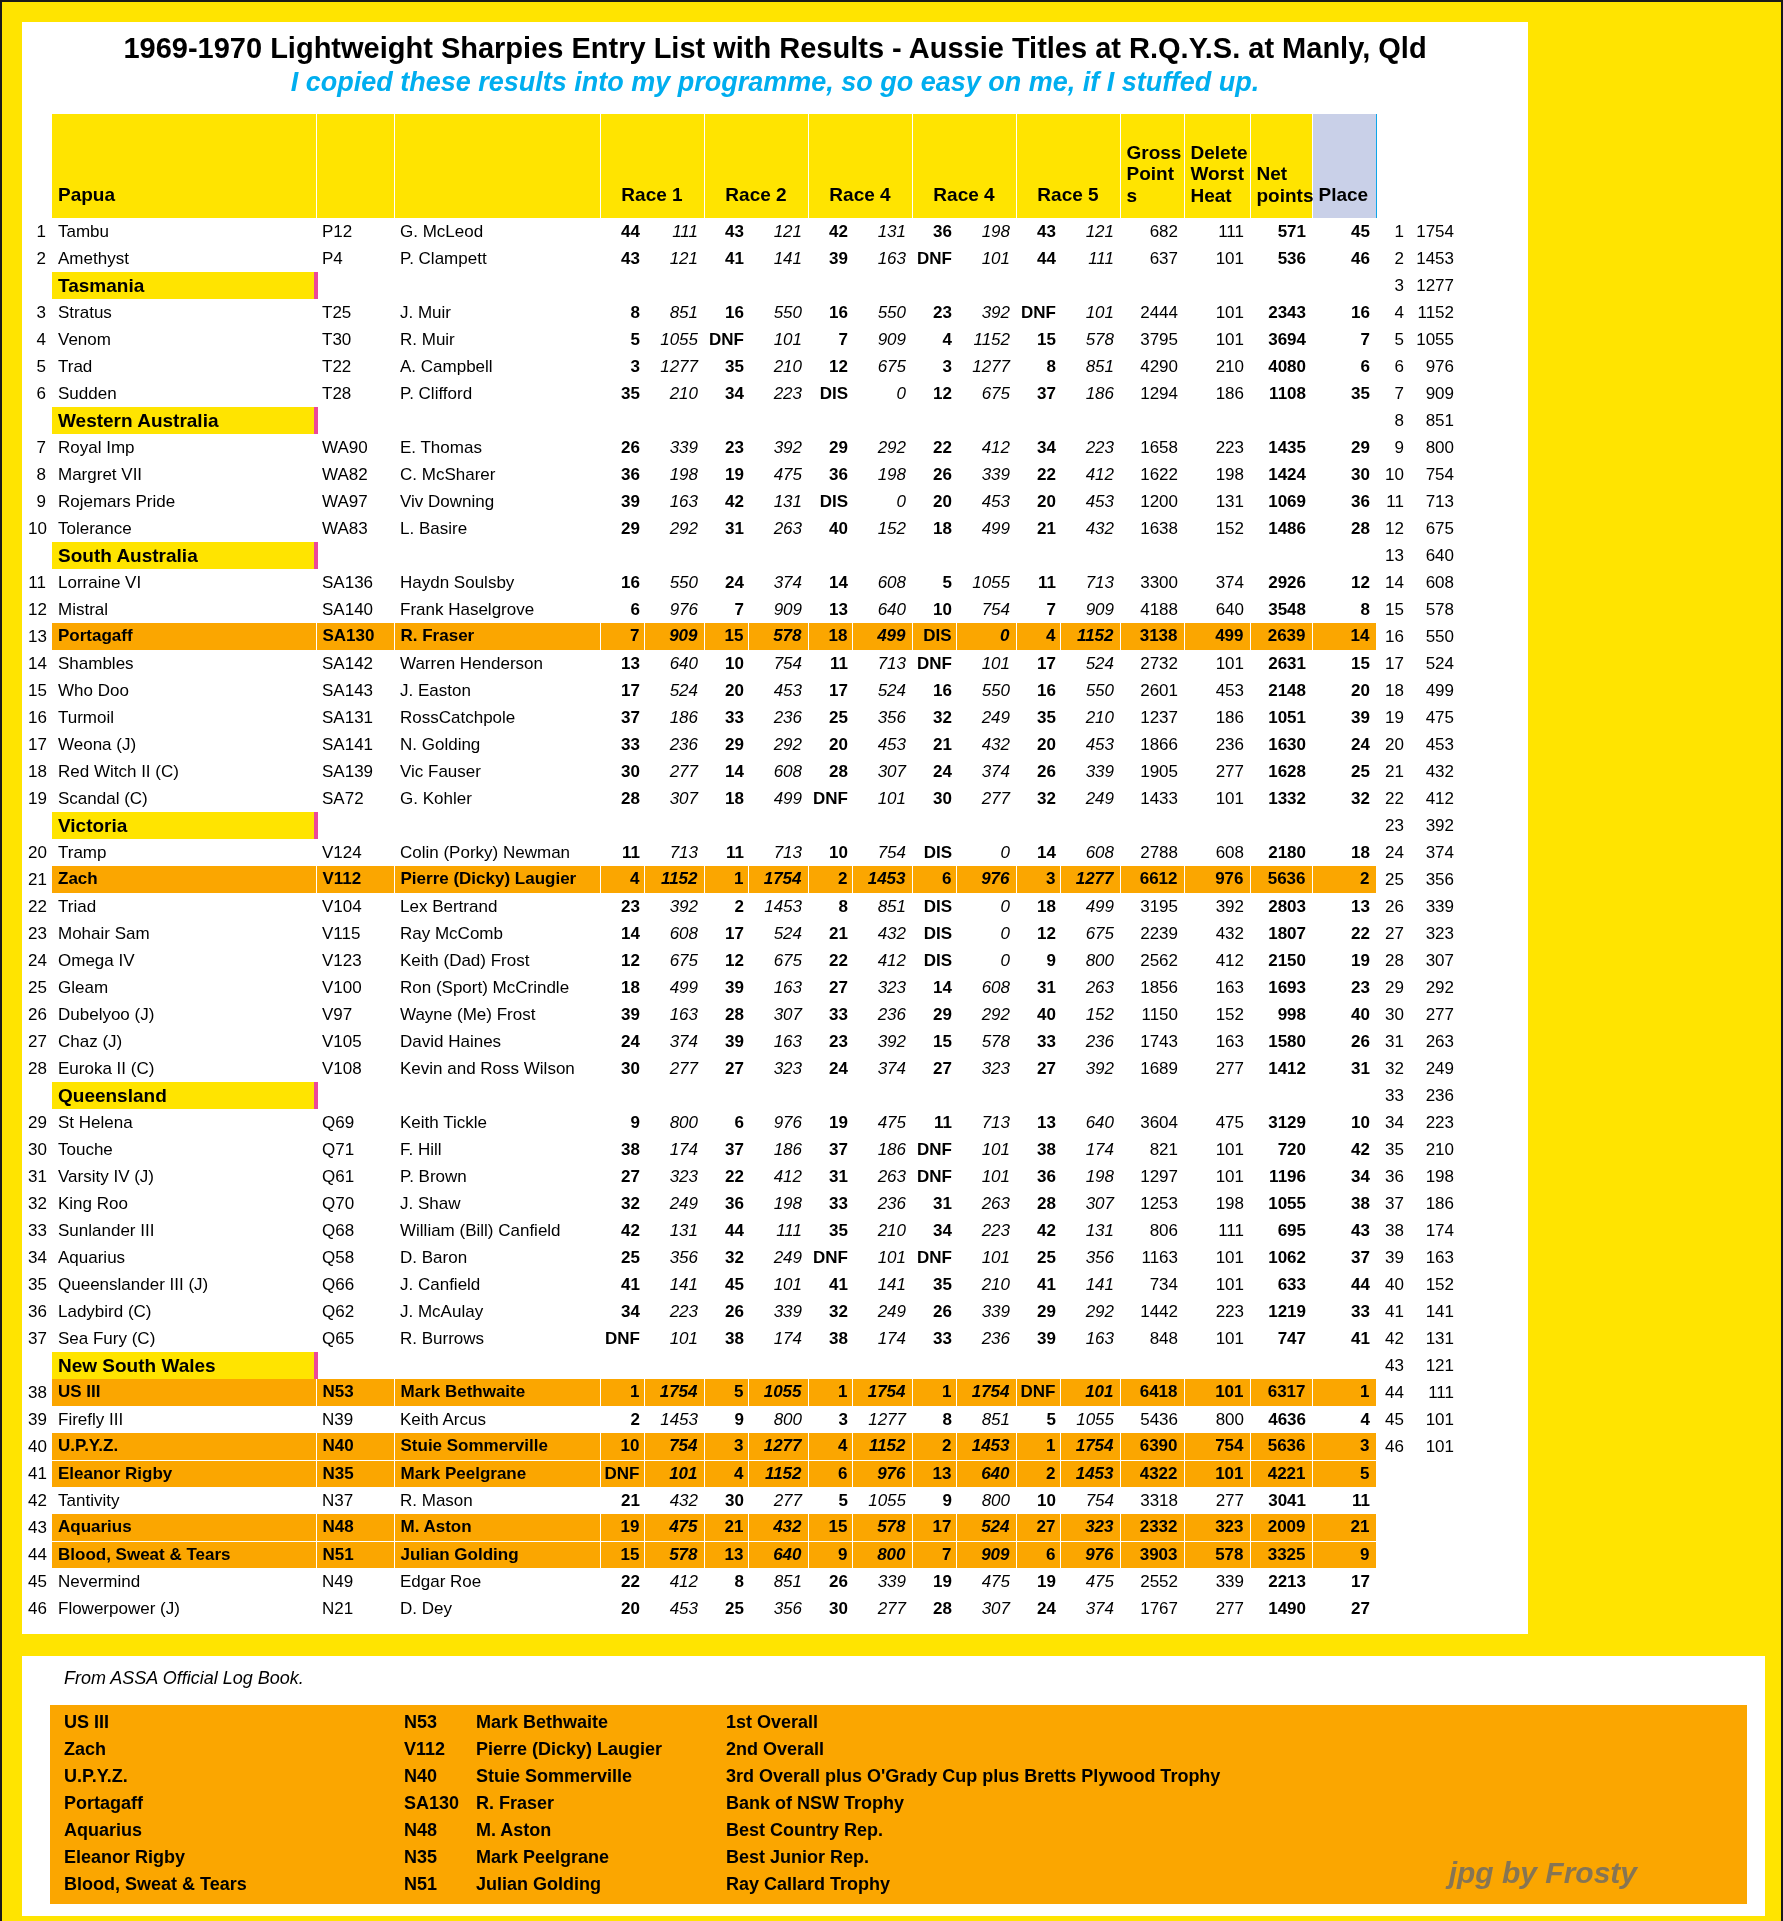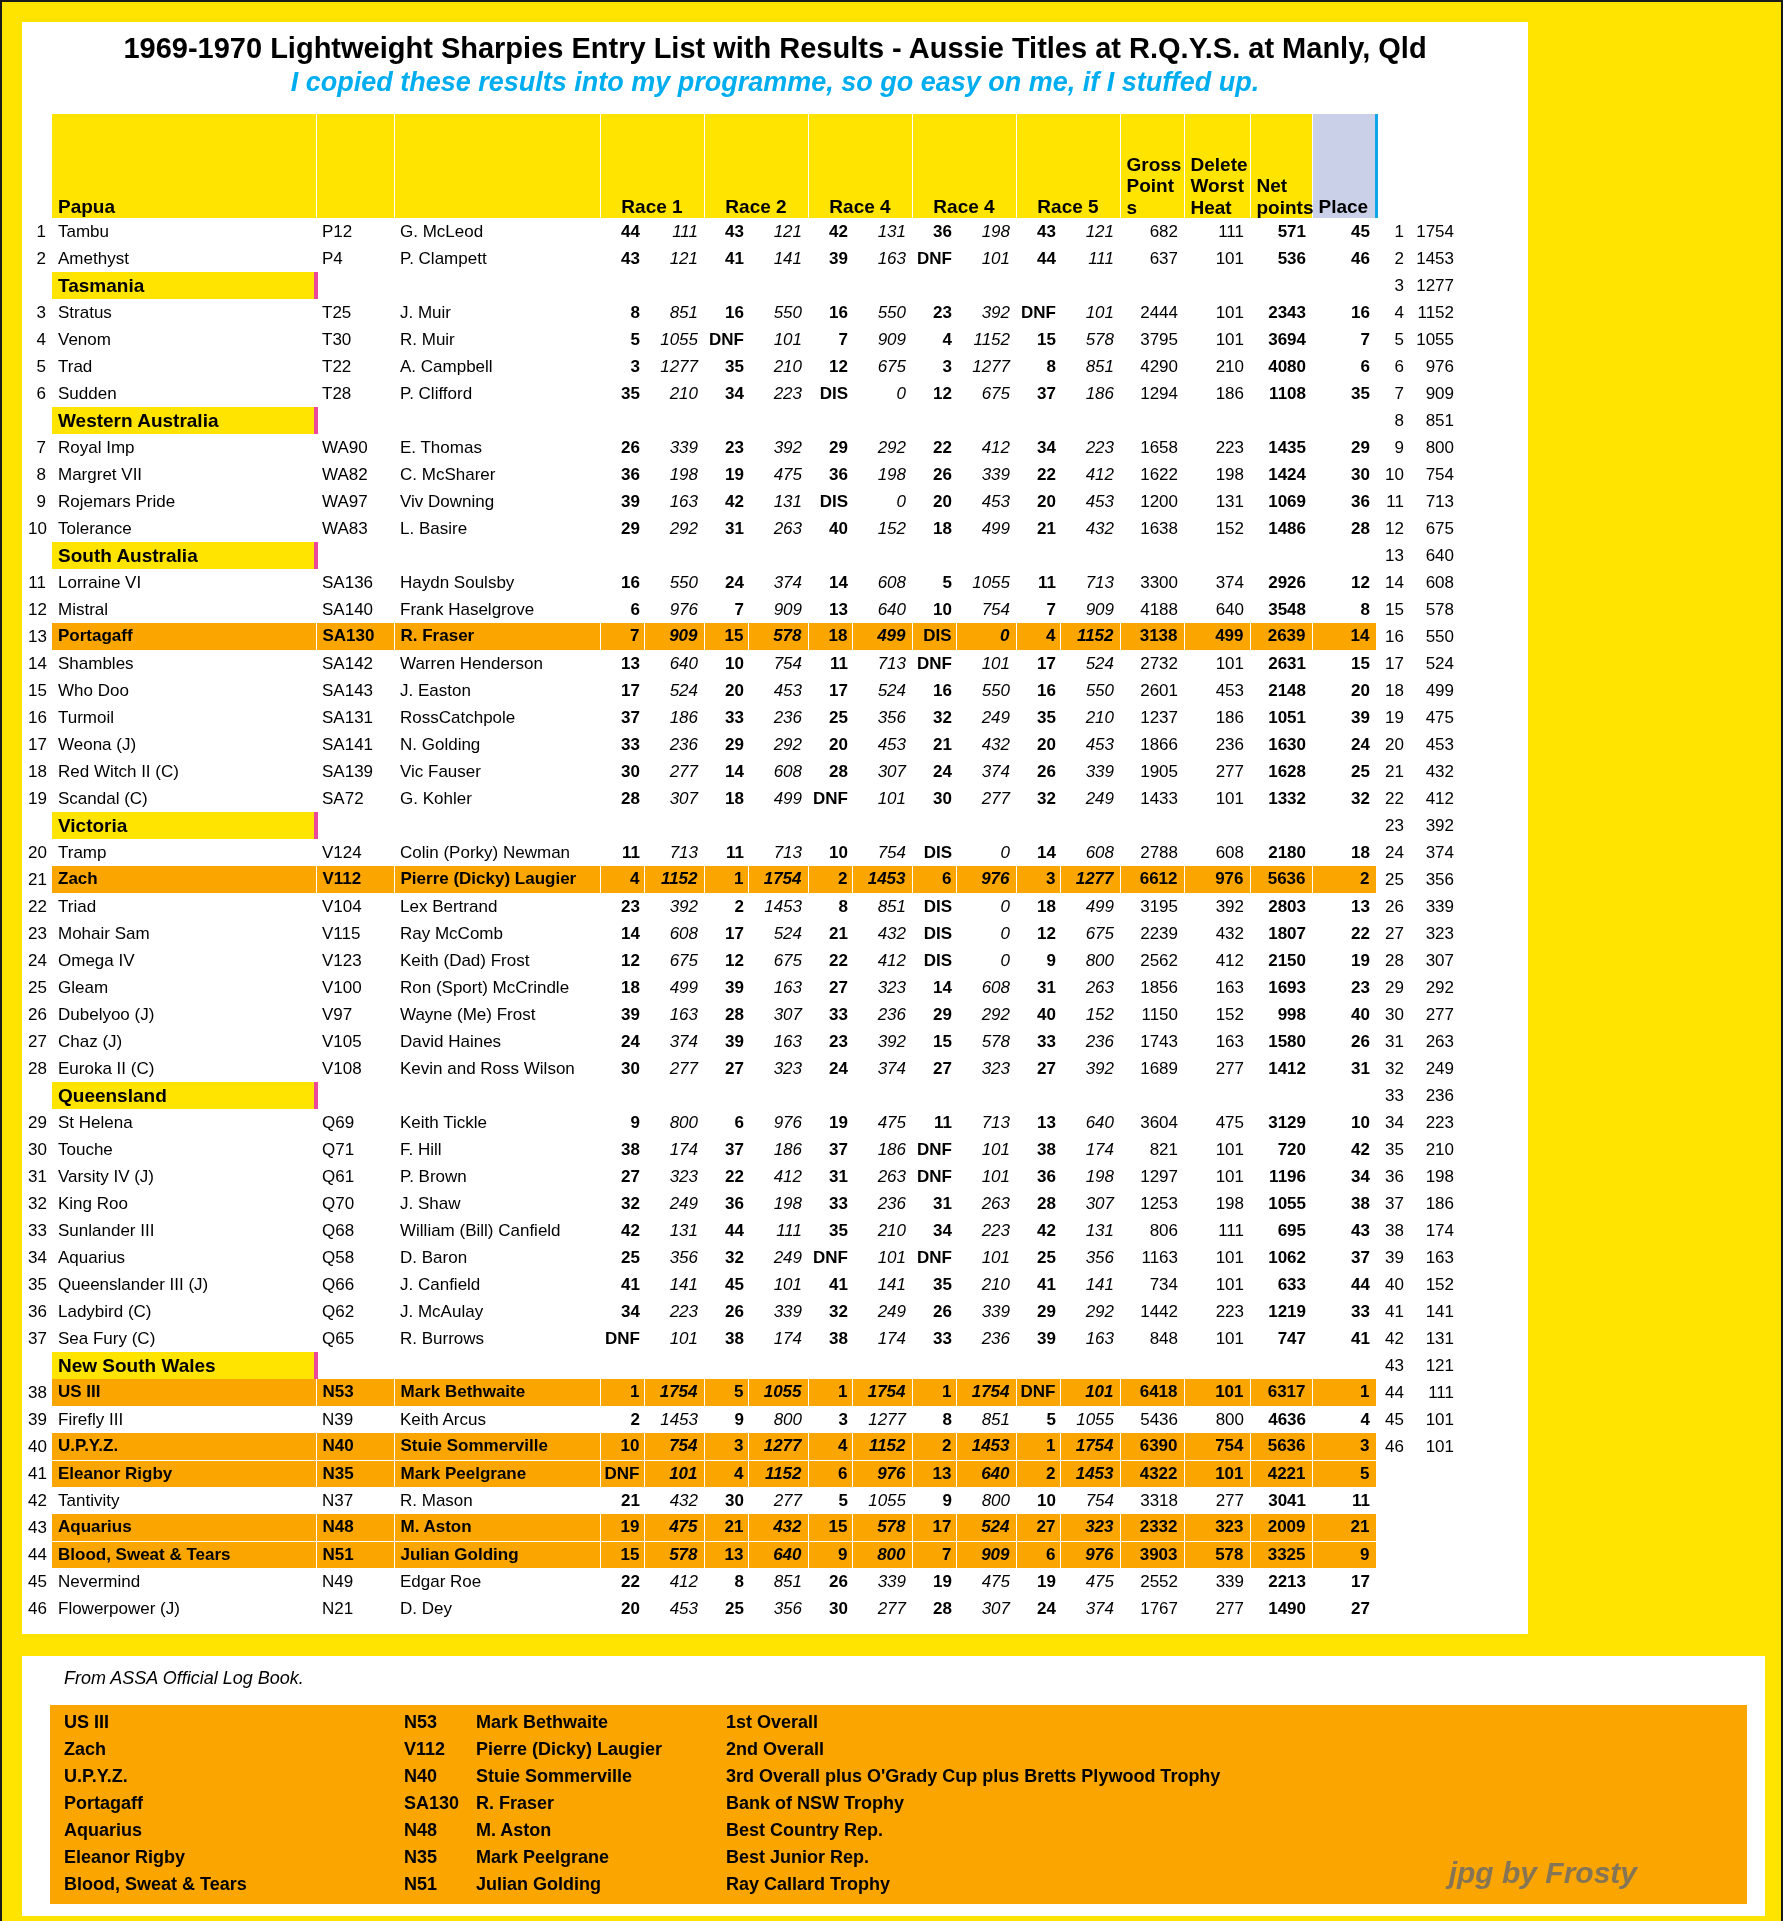--- a/index.html
+++ b/index.html
@@ -10,26 +10,26 @@
   }
   *{box-sizing:border-box;}
   html,body{margin:0;padding:0;font-family:"Liberation Sans",sans-serif;}
   body{width:1783px;min-height:1921px;background:var(--page-yellow);padding:20px;border:2px solid #1a1a1a;}
   .sheet{background:#fff;width:1506px;padding-bottom:12px;}
   .title{font-size:29px;font-weight:bold;text-align:center;margin:0;padding:10px 0 2px;color:#000;}
   .subtitle{font-size:27px;font-weight:bold;font-style:italic;color:var(--subtitle-cyan);text-align:center;margin:0 0 16px;}
   table{border-collapse:collapse;table-layout:fixed;width:1438px;}
   th,td{padding:0 6px;white-space:nowrap;overflow:visible;}
   td{font-size:17px;height:27px;color:#000;}
-  thead th{vertical-align:bottom;font-size:19px;font-weight:bold;text-align:left;padding-bottom:0;color:#000;}
+  thead th{vertical-align:bottom;font-size:19px;font-weight:bold;text-align:left;padding-bottom:12px;color:#000;}
   .band{height:104px;}
   th.y{background:var(--page-yellow);border-right:1px solid #fff;}
   th.race{text-align:center;}
   th.ml{white-space:pre-line;line-height:1.12;}
-  th.lav{background:var(--place-header);border-right:3px solid #0ea5e9;}
+  th.lav{background:var(--place-header);border-right:1px solid #0ea5e9;}
   .c-num,.c-rp,.c-rpts,.c-g,.c-d,.c-net,.c-pl,.c-refn,.c-refp{text-align:right;}
   .c-rp,.c-net,.c-pl{font-weight:bold;}
   .c-rp{padding:0 4px;}
   .c-rpts{font-style:italic;}
   td.sec{background:var(--page-yellow);font-weight:bold;font-size:19px;border-right:4px solid #ec4899;}
   tr.hl td.h{background:var(--highlight-orange);border-right:1px solid #fff;border-bottom:1px solid #fff;font-weight:bold;}
   td.entries-cell{font-weight:bold;font-size:19px;}
   .footer-block{background:#fff;margin-top:22px;width:1743px;padding:4px 18px 12px 28px;}
   .source-row{font-style:italic;font-size:18px;color:#000;padding:8px 0 16px 14px;}
   .awards-block{background:var(--highlight-orange);position:relative;padding:4px 0 6px;}

